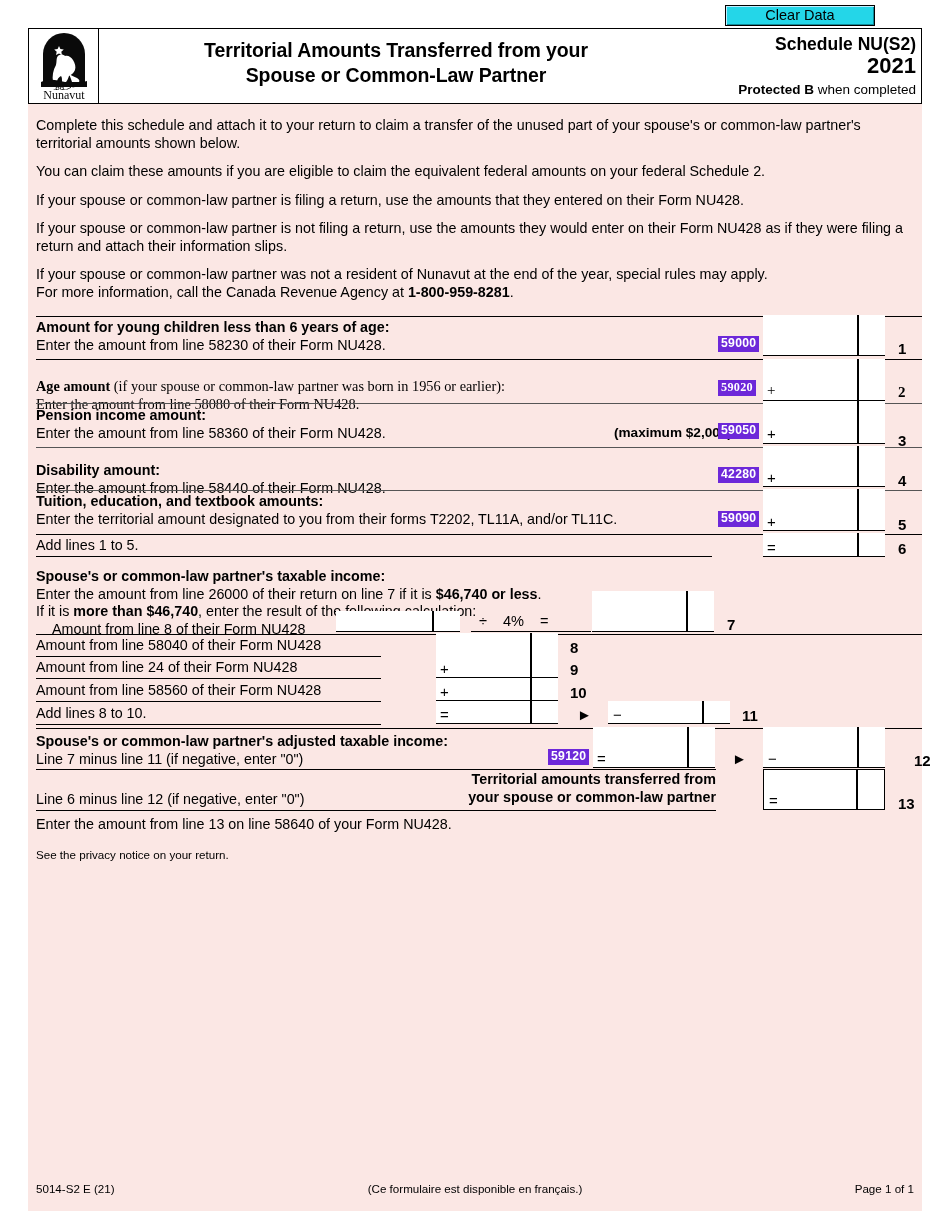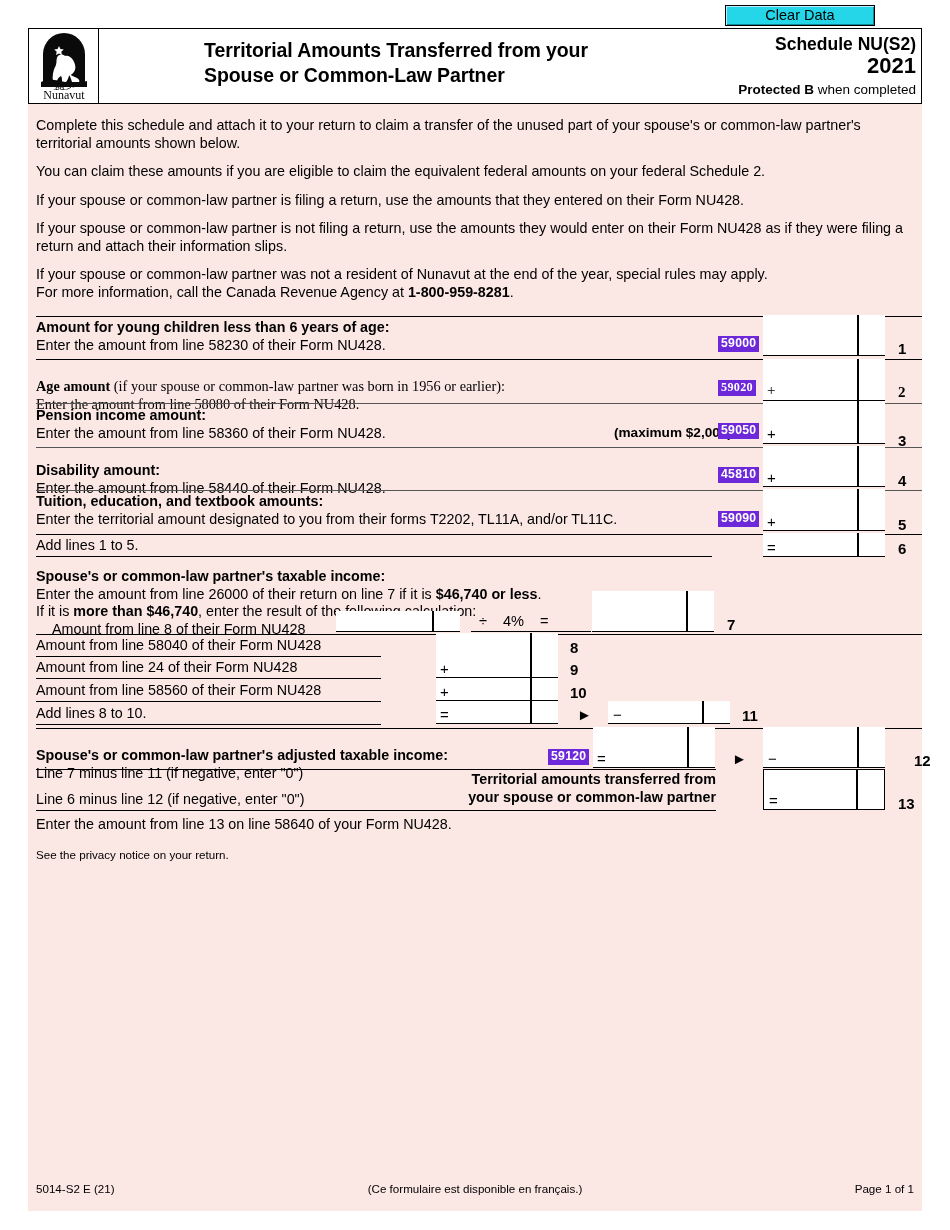--- a/index.html
+++ b/index.html
@@ -51,21 +51,21 @@
   }
   .logo-svg { position: absolute; left: 6px; top: 3px; }
 
   .title-cell {
     flex: 1 1 auto;
     display: flex; align-items: flex-start; justify-content: center;
     padding-top: 9px;
   }
   .form-title {
     font-size: 19.5px; font-weight: bold; line-height: 25px;
-    letter-spacing: -0.1px;
+    text-align: center; letter-spacing: -0.1px;
   }
   .right-cell {
     width: 228px; flex: 0 0 228px;
     display: flex; flex-direction: column; align-items: flex-end;
     padding-right: 5px; padding-top: 5px;
   }
   .sched-name { font-size: 17.5px; font-weight: bold; line-height: 21px; }
   .sched-year { font-size: 22px; font-weight: bold; line-height: 21px; }
   .protected { font-size: 13.5px; line-height: 18px; margin-top: 5px; }
   .protected b { font-weight: bold; }
@@ -228,21 +228,21 @@
       <div class="field" style="left:727px;top:-3px;width:122px;height:43px;">
         <div class="divider" style="right:26px;"></div>
       </div>
       <div class="op" style="left:731px;top:22px;">+</div>
       <div class="linenum" style="left:862px;top:29px;">3</div>
     </div>
 
     <div class="row rule-thin" style="height:43px;padding-top:14px;">
       <div class="lbl-bold">Disability amount:</div>
       <div class="lbl">Enter the amount from line 58440 of their Form NU428.</div>
-      <div class="codebox" style="left:682px;top:19px;">45810</div>
+      <div class="codebox" style="left:682px;top:19px;">42280</div>
       <div class="field" style="left:727px;top:-2px;width:122px;height:41px;">
         <div class="divider" style="right:26px;"></div>
       </div>
       <div class="op" style="left:731px;top:22px;">+</div>
       <div class="linenum" style="left:862px;top:25px;">4</div>
     </div>
 
     <div class="row rule-thin" style="height:44px;padding-top:2px;">
       <div class="lbl-bold">Tuition, education, and textbook amounts:</div>
       <div class="lbl">Enter the territorial amount designated to you from their forms T2202, TL11A, and/or TL11C.</div>
@@ -323,21 +323,21 @@
       </div>
       <div class="op" style="left:404px;top:4px;">=</div>
       <div class="arrow" style="left:541px;top:4px;">►</div>
       <div class="field" style="left:572px;top:-2px;width:122px;height:23px;">
         <div class="divider" style="right:26px;"></div>
       </div>
       <div class="op" style="left:577px;top:4px;">−</div>
       <div class="linenum" style="left:706px;top:5px;">11</div>
     </div>
 
-    <div class="row rule" style="height:42px;padding-top:18px;">
+    <div class="row rule" style="height:42px;padding-top:4px;">
       <div class="lbl-bold">Spouse's or common-law partner's adjusted taxable income:</div>
       <div class="lbl">Line 7 minus line 11 (if negative, enter "0")</div>
       <div style="position:absolute;left:0;top:40px;width:680px;border-top:1.3px solid #000;"></div>
       <div class="codebox" style="left:512px;top:20px;">59120</div>
       <div class="field" style="left:557px;top:-2px;width:122px;height:41px;">
         <div class="divider" style="right:26px;"></div>
       </div>
       <div class="op" style="left:561px;top:22px;">=</div>
       <div class="arrow" style="left:696px;top:22px;">►</div>
       <div class="field" style="left:727px;top:-2px;width:122px;height:41px;">

